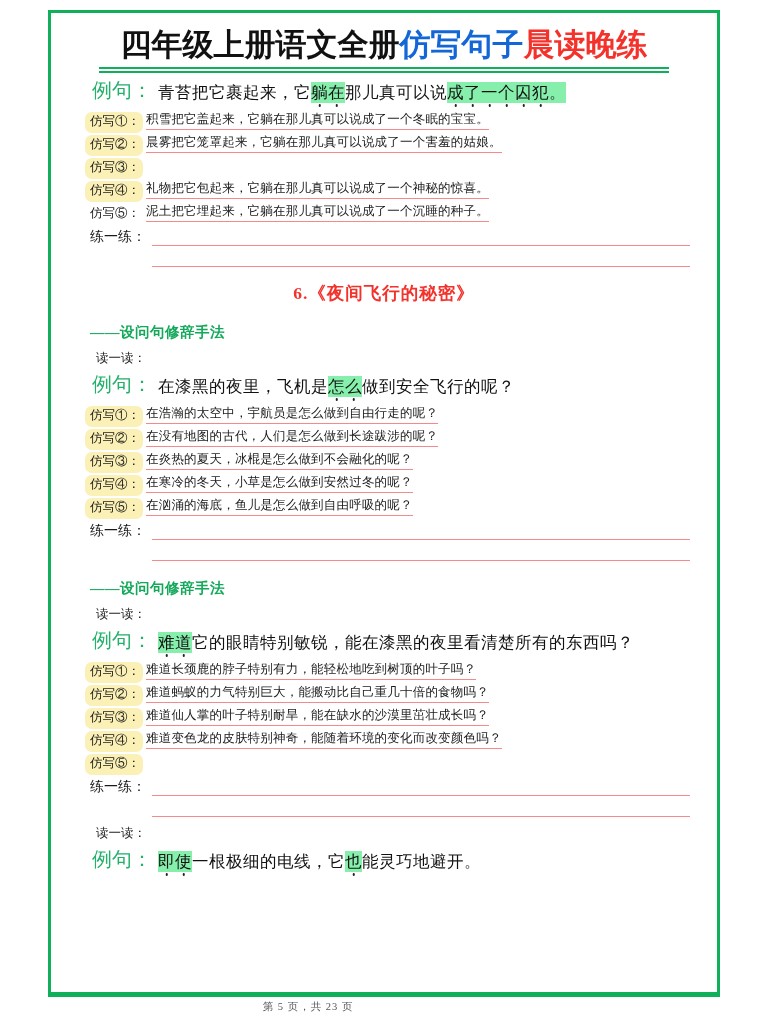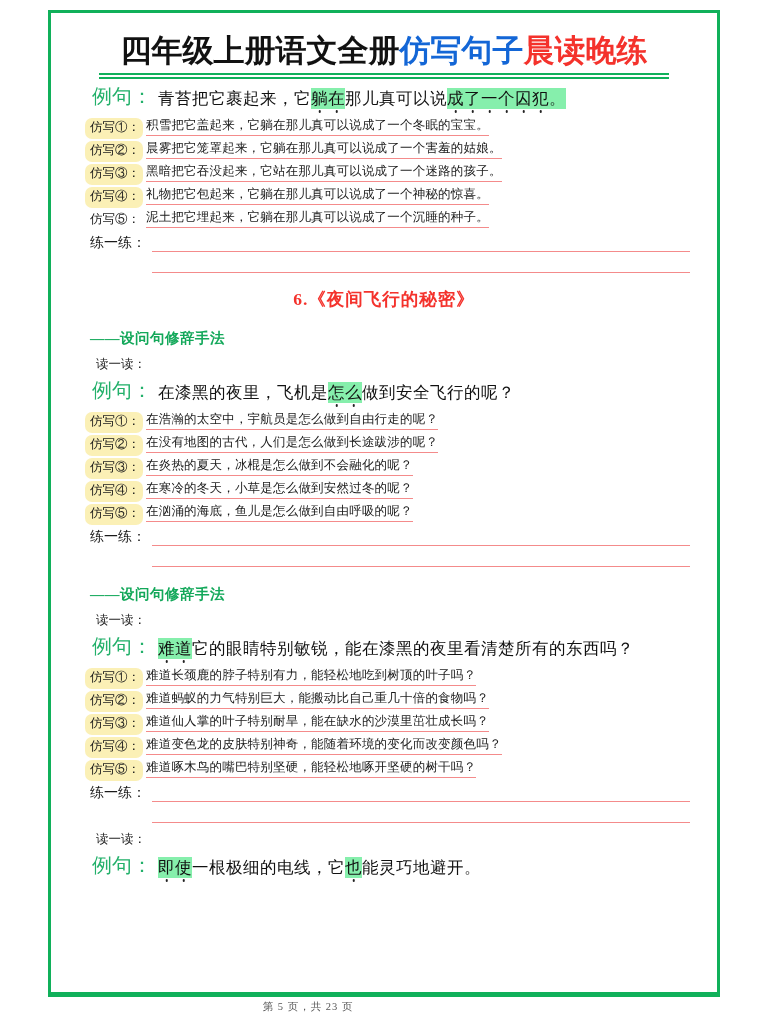--- a/index.html
+++ b/index.html
@@ -22,21 +22,21 @@
     top: 10px;
     width: 672px;
     height: 985px;
     border: 3px solid #10b05a;
     box-sizing: border-box;
   }
 
   .page-inner {
     position: absolute;
     left: 48px;
-    top: 10px;
+    top: 4px;
     width: 672px;
     height: 985px;
     box-sizing: border-box;
     padding: 14px 22px 0 22px;
   }
 
   
   .title-wrap {
     text-align: center;
     padding-top: 8px;
@@ -251,21 +251,20 @@
     <div class="imit-row">
       <span class="imit-label tag">仿写①：</span>
       <span class="imit-text">积雪把它盖起来，它躺在那儿真可以说成了一个冬眠的宝宝。</span>
     </div>
     <div class="imit-row">
       <span class="imit-label tag">仿写②：</span>
       <span class="imit-text">晨雾把它笼罩起来，它躺在那儿真可以说成了一个害羞的姑娘。</span>
     </div>
     <div class="imit-row">
       <span class="imit-label tag">仿写③：</span>
-      <span class="imit-text">黑暗把它吞没起来，它站在那儿真可以说成了一个迷路的孩子。</span>
     </div>
     <div class="imit-row">
       <span class="imit-label tag">仿写④：</span>
       <span class="imit-text">礼物把它包起来，它躺在那儿真可以说成了一个神秘的惊喜。</span>
     </div>
     <div class="imit-row">
       <span class="imit-label">仿写⑤：</span>
       <span class="imit-text">泥土把它埋起来，它躺在那儿真可以说成了一个沉睡的种子。</span>
     </div>
   </div>
@@ -339,21 +338,20 @@
     <div class="imit-row">
       <span class="imit-label tag">仿写③：</span>
       <span class="imit-text">难道仙人掌的叶子特别耐旱，能在缺水的沙漠里茁壮成长吗？</span>
     </div>
     <div class="imit-row">
       <span class="imit-label tag">仿写④：</span>
       <span class="imit-text">难道变色龙的皮肤特别神奇，能随着环境的变化而改变颜色吗？</span>
     </div>
     <div class="imit-row">
       <span class="imit-label tag">仿写⑤：</span>
-      <span class="imit-text">难道啄木鸟的嘴巴特别坚硬，能轻松地啄开坚硬的树干吗？</span>
     </div>
   </div>
 
   <div class="practice-block">
     <div class="practice-row">
       <span class="practice-label">练一练：</span>
       <span class="practice-line"></span>
     </div>
     <div class="practice-line2"></div>
   </div>

